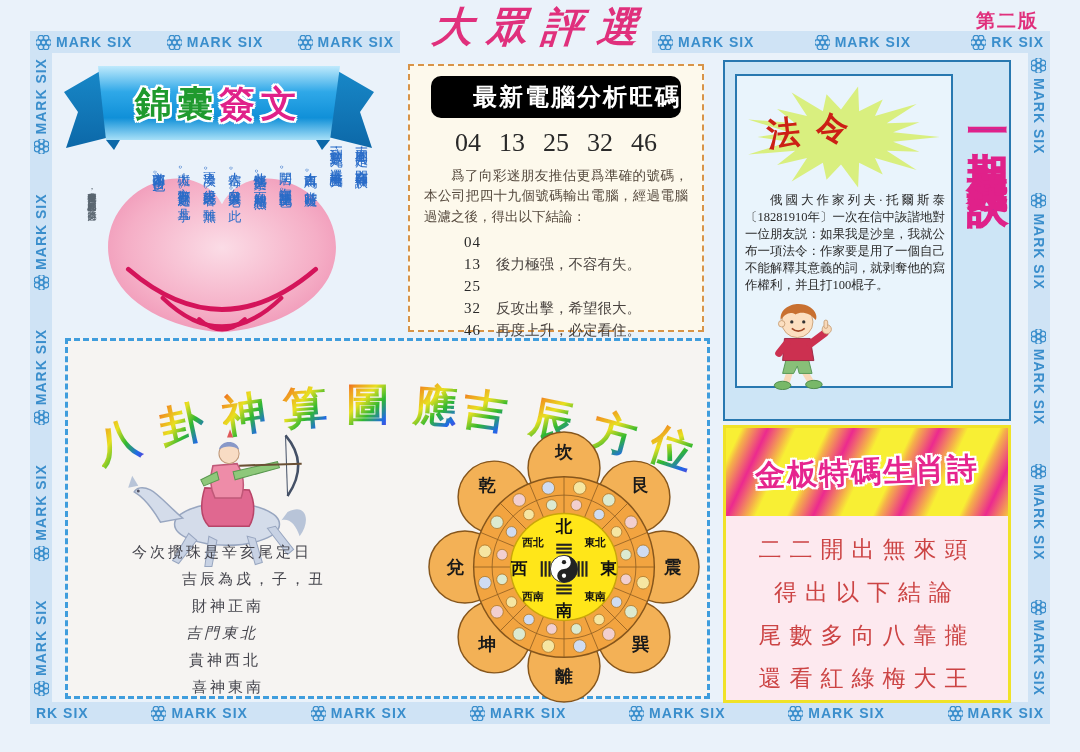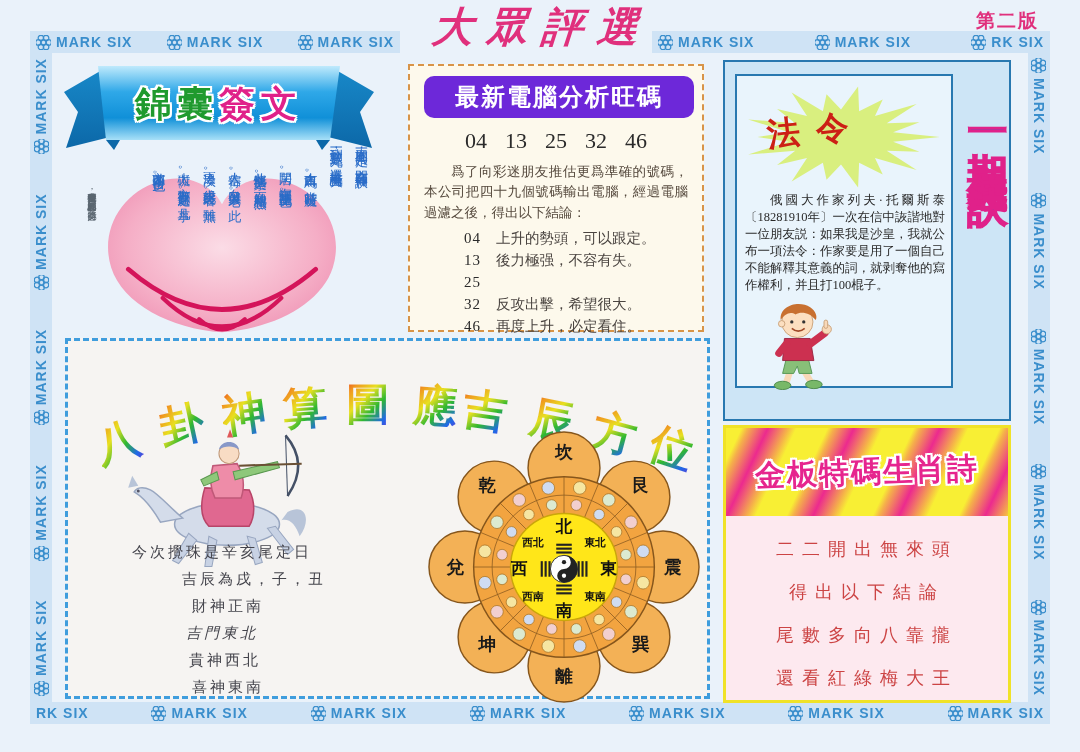--- a/index.html
+++ b/index.html
@@ -32,25 +32,25 @@
     writing-mode:vertical-rl;text-orientation:upright;font-family:"Liberation Serif",serif;
     font-size:13px;line-height:1.95;letter-spacing:1px;color:#2a6cc8;}
   .qw-col{white-space:nowrap;}
   .qw-col.low{padding-top:24px;}
   .qw-note{position:absolute;left:62px;top:186px;width:38px;height:150px;
     writing-mode:vertical-rl;text-orientation:upright;font-size:9px;line-height:1.8;color:#5a6670;}
 
   
   .comp-box{position:absolute;left:408px;top:64px;width:296px;height:268px;box-sizing:border-box;
     background:#fdf9ec;border:2px dashed #d89448;padding:10px 14px;}
-  .comp-header{width:270px;margin:0 auto;background:#6d28d9;border-radius:10px;color:#fff;
-    font-weight:bold;font-size:24px;text-align:center;letter-spacing:2px;padding:5px 0;
+  .comp-header{width:250px;margin:0 auto;background:#000000;border-radius:10px;color:#fff;
+    font-weight:bold;font-size:24px;text-align:right;letter-spacing:2px;padding:5px 0;
     font-family:"Liberation Serif",serif;}
   .comp-numbers{margin-top:10px;text-align:center;font-family:"Liberation Serif",serif;
-    font-size:22px;color:#2a2a2a;}
+    font-size:26px;color:#2a2a2a;}
   .comp-numbers span{margin:0 9px;}
   .comp-intro{margin-top:8px;font-size:13.5px;line-height:1.5;color:#55493d;text-align:justify;
     text-indent:2em;font-family:"Liberation Serif",serif;}
   .comp-list{margin:4px 0 0 40px;}
   .comp-item{display:flex;align-items:baseline;line-height:22px;font-family:"Liberation Serif",serif;}
   .comp-item .n{width:32px;font-size:15px;color:#2a2a2a;letter-spacing:1px;}
   .comp-item .t{font-size:14.5px;color:#4a4440;}
 
   
   .law-panel{position:absolute;left:723px;top:60px;width:288px;height:361px;box-sizing:border-box;
@@ -69,21 +69,21 @@
 
   
   .gold-box{position:absolute;left:723px;top:425px;width:288px;height:278px;box-sizing:border-box;
     border:3px solid #f0e228;background:#fde9ef;}
   .gold-header{height:88px;display:flex;align-items:center;justify-content:center;
     background:repeating-linear-gradient(115deg,#f8ef34 0 14px,#f5b04a 20px,#ec2a8e 38px,#f5b04a 56px,#f8ef34 64px 78px);}
   .gold-title{font-family:"Liberation Serif",serif;font-weight:bold;font-size:30px;color:#e6258e;
     letter-spacing:2px;transform:rotate(-2deg);
     text-shadow:2px 0 0 #fff,-2px 0 0 #fff,0 2px 0 #fff,0 -2px 0 #fff,2px 2px 0 #fff,-2px -2px 0 #fff,2px -2px 0 #fff,-2px 2px 0 #fff;}
   .gold-poem{padding-top:12px;text-align:center;}
-  .poem-line{font-family:"Liberation Serif",serif;font-size:18px;color:#cc4444;letter-spacing:8px;
+  .poem-line{font-family:"Liberation Serif",serif;font-size:23px;color:#cc4444;letter-spacing:8px;
     line-height:43px;white-space:nowrap;}
 
   
   .bagua-box{position:absolute;left:65px;top:338px;width:645px;height:361px;box-sizing:border-box;
     background:#f6f4f2;border:3px dashed #3f9ddd;}
   .rainbow-char{position:absolute;font-family:"Liberation Serif",serif;font-weight:bold;font-size:44px;
     color:#7a28c8;background:linear-gradient(135deg,#e82020,#f09820,#e8e020,#30b830,#2068e8,#8820c8);
     -webkit-background-clip:text;background-clip:text;}
   @supports ((-webkit-background-clip:text) or (background-clip:text)){.rainbow-char{color:transparent;}}
   .horse-wrap{position:absolute;left:40px;top:86px;width:232px;height:152px;}
@@ -311,21 +311,20 @@
 
   <div class="comp-box">
     <div class="comp-header">最新電腦分析旺碼</div>
     <div class="comp-numbers">
       <span>04</span><span>13</span><span>25</span><span>32</span><span>46</span>
     </div>
     <div class="comp-intro">爲了向彩迷朋友推估更爲準確的號碼，本公司把四十九個號碼輸出電腦，經過電腦過濾之後，得出以下結論：</div>
     <div class="comp-list">
       <div class="comp-item">
           <span class="n">04</span>
-          <span class="t">上升的勢頭，可以跟定。</span>
         </div>
       <div class="comp-item">
           <span class="n">13</span>
           <span class="t">後力極强，不容有失。</span>
         </div>
       <div class="comp-item">
           <span class="n">25</span>
         </div>
       <div class="comp-item">
           <span class="n">32</span>

